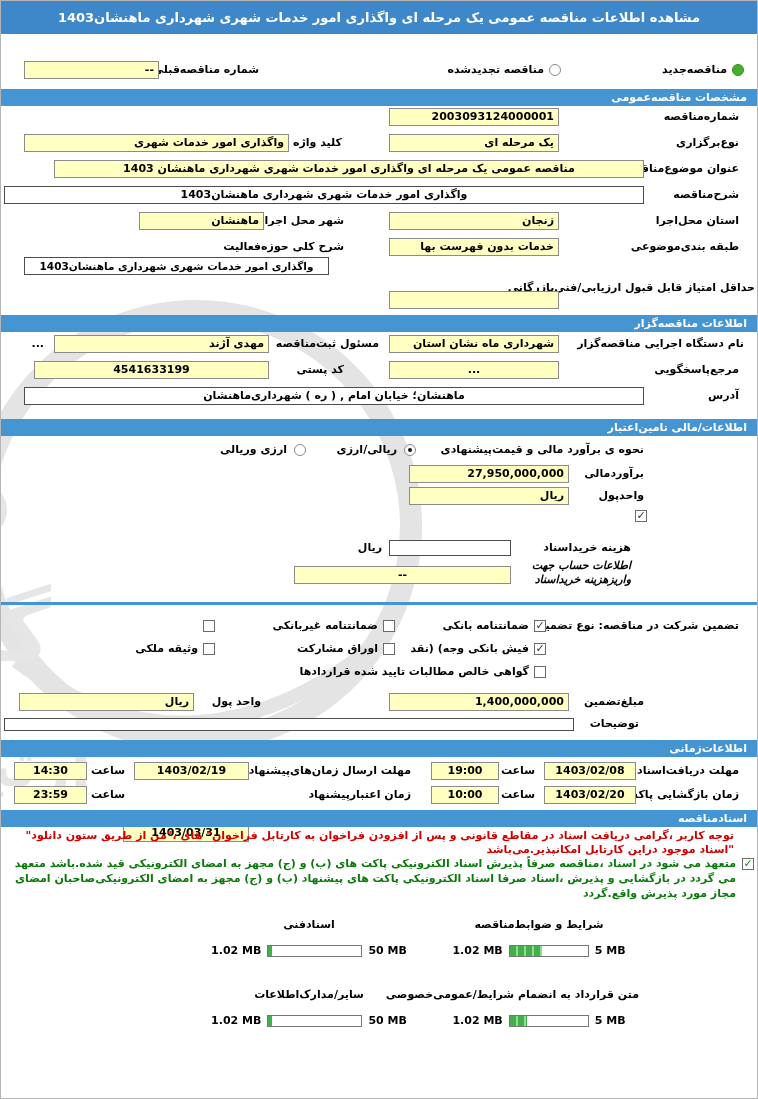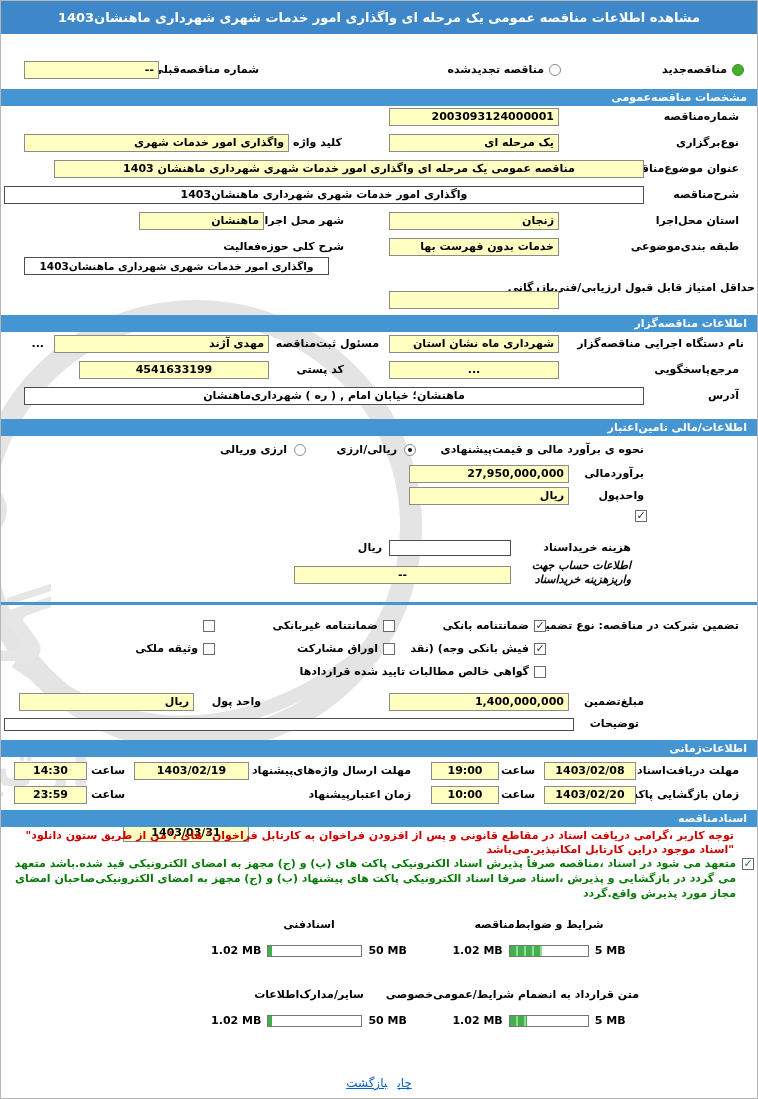--- a/index.html
+++ b/index.html
@@ -90,21 +90,21 @@
 
   <div class="lbl" style="right:13px;top:334px;">نام دستگاه اجرایی مناقصه‌گزار</div>
   <div class="fld" style="right:198px;top:334px;width:170px;">شهرداری ماه نشان استان</div>
   <div class="lbl" style="right:378px;top:334px;">مسئول ثبت‌مناقصه</div>
   <div class="fld" style="right:488px;top:334px;width:215px;">مهدی آژند</div>
   <div class="lbl" style="right:713px;top:334px;">...</div>
 
   <div class="lbl" style="right:18px;top:360px;">مرجع‌پاسخگویی</div>
   <div class="fld ctr" style="right:198px;top:360px;width:170px;">...</div>
   <div class="lbl" style="right:413px;top:360px;">کد پستی</div>
-  <div class="fld ctr" style="right:488px;top:360px;width:190px;">4541633199</div>
+  <div class="fld ctr" style="right:488px;top:360px;width:235px;">4541633199</div>
 
   <div class="lbl" style="right:18px;top:386px;">آدرس</div>
   <div class="fld white ctr" style="right:113px;top:386px;width:620px;">ماهنشان؛ خیابان امام , ( ره ) شهرداری‌ماهنشان</div>
 
   <div class="secbar" style="top:418px;">اطلاعات/مالی تامین‌اعتبار</div>
 
   <div class="lbl" style="right:113px;top:440px;">نحوه ی برآورد مالی و قیمت‌پیشنهادی</div>
   <div class="radio dot" style="right:341px;top:443px;"></div>
   <div class="lbl" style="right:360px;top:440px;">ریالی/ارزی</div>
   <div class="radio" style="right:451px;top:443px;"></div>
@@ -152,21 +152,21 @@
 
   <div class="lbl" style="right:118px;top:714px;">توضیحات</div>
   <div class="fld white" style="right:183px;top:717px;width:570px;height:13px;line-height:11px;"></div>
 
   <div class="secbar" style="top:739px;">اطلاعات‌زمانی</div>
 
   <div class="lbl" style="right:18px;top:761px;">مهلت دریافت‌اسناد</div>
   <div class="fld ctr" style="right:121px;top:761px;width:92px;">1403/02/08</div>
   <div class="lbl" style="right:222px;top:761px;">ساعت</div>
   <div class="fld ctr" style="right:258px;top:761px;width:68px;">19:00</div>
-  <div class="lbl" style="right:346px;top:761px;">مهلت ارسال واژه‌های‌پیشنهاد</div>
+  <div class="lbl" style="right:346px;top:761px;">مهلت ارسال زمان‌های‌پیشنهاد</div>
   <div class="fld ctr" style="right:508px;top:761px;width:115px;">1403/02/19</div>
   <div class="lbl" style="right:632px;top:761px;">ساعت</div>
   <div class="fld ctr" style="right:670px;top:761px;width:73px;">14:30</div>
 
   <div class="lbl" style="right:18px;top:785px;">زمان بازگشایی پاکت‌ها</div>
   <div class="fld ctr" style="right:121px;top:785px;width:92px;">1403/02/20</div>
   <div class="lbl" style="right:222px;top:785px;">ساعت</div>
   <div class="fld ctr" style="right:258px;top:785px;width:68px;">10:00</div>
   <div class="lbl" style="right:346px;top:785px;">زمان اعتبارپیشنهاد</div>
   <div class="fld ctr" style="right:508px;top:823px;width:126px;">1403/03/31</div>
@@ -214,17 +214,14 @@
     <div class="uptitle">سایر/مدارک‌اطلاعات</div>
     <div class="uprow">
       <span>1.02 MB</span>
       <span class="pbar" style="width:95px;">
           <span class="pfill" style="width: 4%;"></span>
         </span>
       <span>50 MB</span>
     </div>
   </div>
 
-  <div class="footer" style="top:1075px;">
-    <a>چاپ</a><a>بازگشت</a>
-  </div>
 
 </div>
 
 </body></html>

